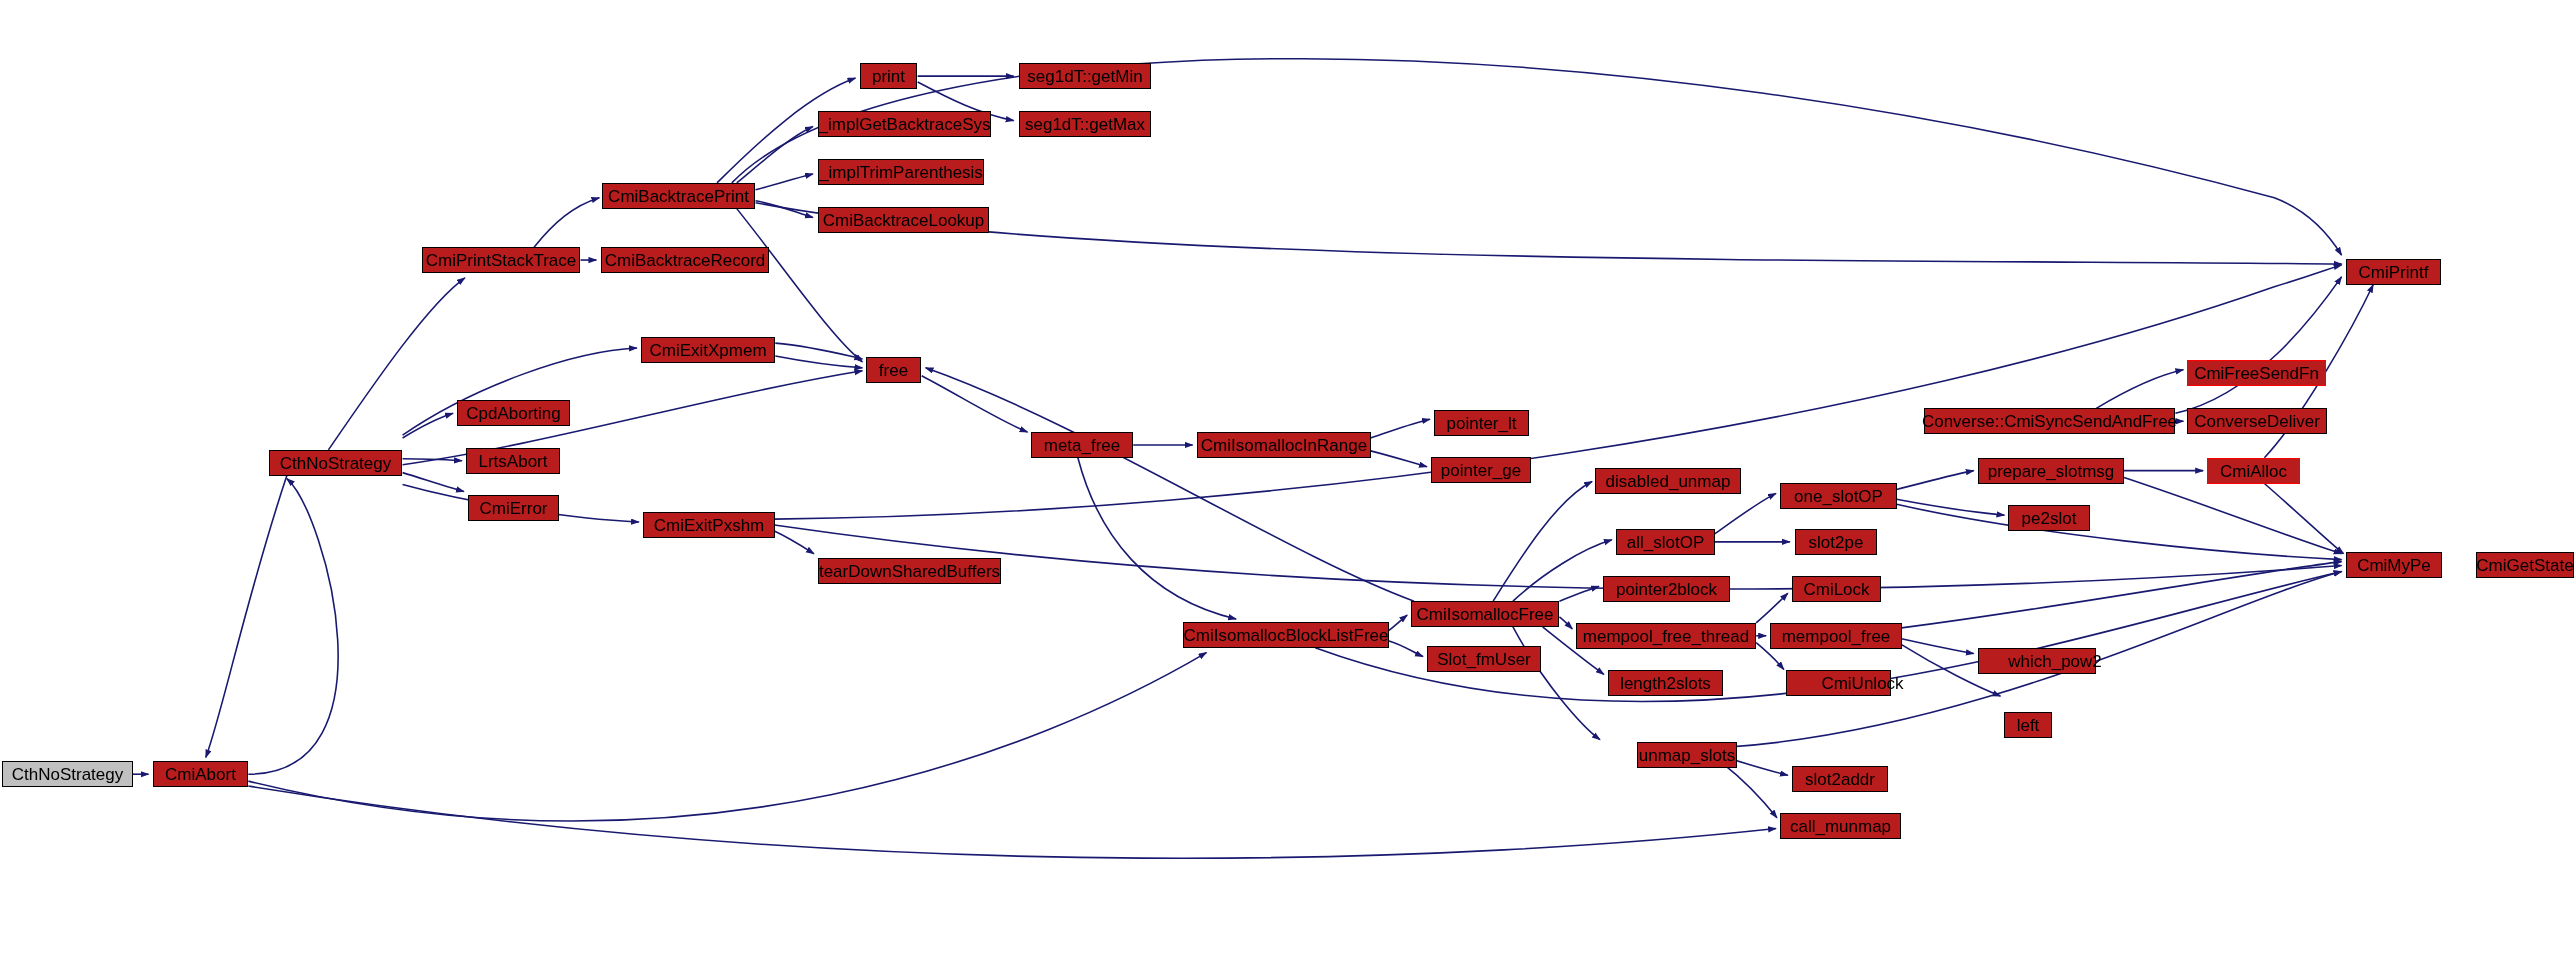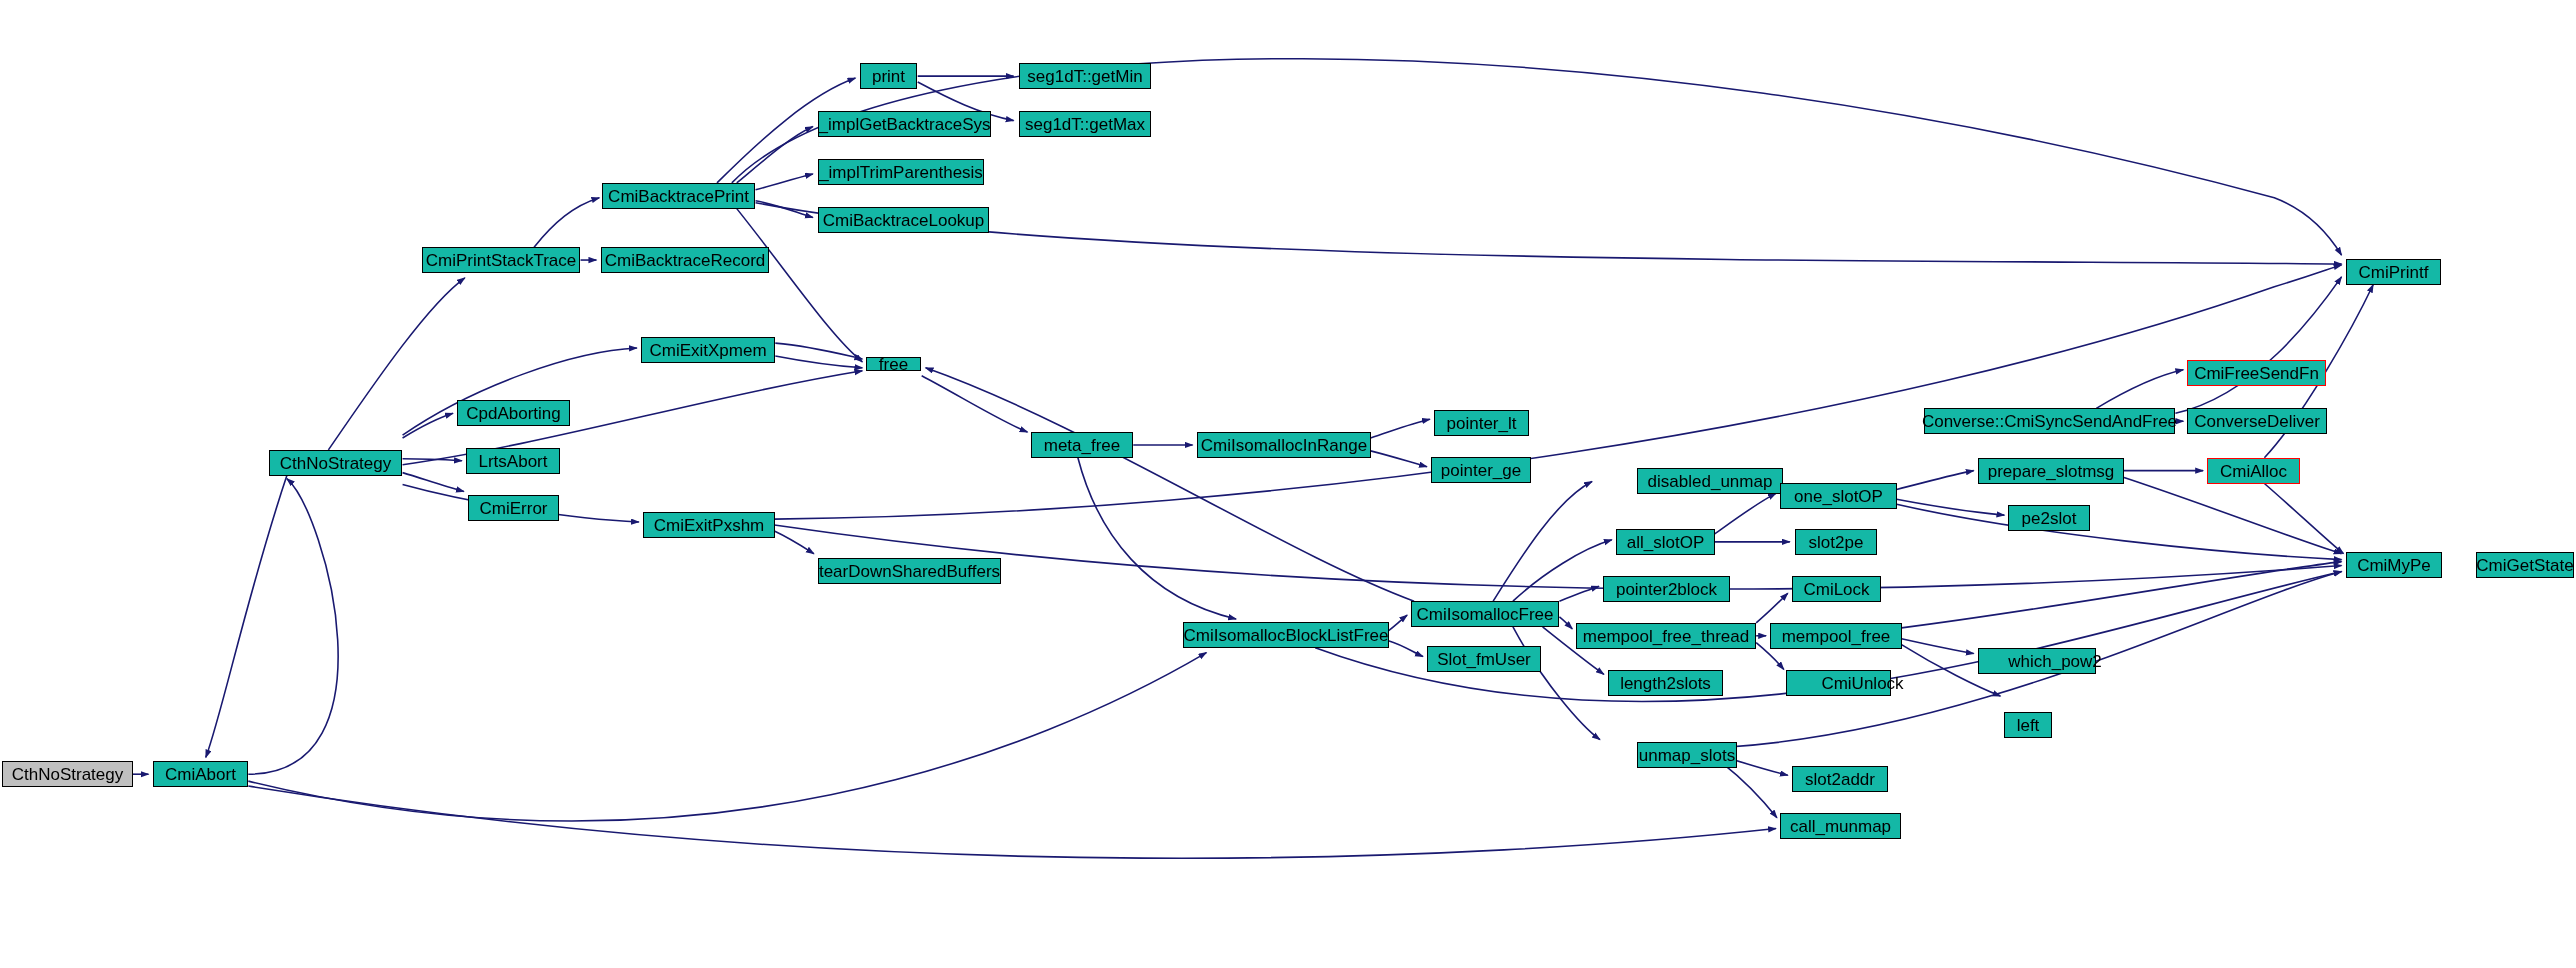--- a/index.html
+++ b/index.html
@@ -1,19 +1,19 @@
 <!DOCTYPE html>
 <html><head>
 <meta charset="utf-8">
 <style>
   html,body{margin:0;padding:0;background:#ffffff;}
   body{font-family:"Liberation Sans", sans-serif;}
   #canvas{position:relative;width:2576px;height:968px;background:#ffffff;overflow:hidden;}
   svg#edges{position:absolute;left:0;top:0;width:2576px;height:968px;}
-  .node{position:absolute;box-sizing:border-box;border:1px solid #000000;background:#14b8a6;
+  .node{position:absolute;box-sizing:border-box;border:1px solid #000000;background:#b91c1c;
         display:flex;align-items:center;justify-content:center;
         font-size:17px;color:#000000;white-space:nowrap;line-height:1;letter-spacing:0px;}
   .node.root{background:#c0c0c0;border-color:#000000;}
   .node.hot{border-color:#ff0000;border-width:1px;}
   .nlabel{pointer-events:none;}
 </style>
 </head>
 <body>
 
 <div id="canvas">
@@ -122,21 +122,21 @@
     </div>
     <div class="node" style="left: 818px; top: 159px; width: 166px; height: 26px;">
       <span class="nlabel">_implTrimParenthesis</span>
     </div>
     <div class="node" style="left: 818px; top: 207px; width: 171px; height: 26px;">
       <span class="nlabel">CmiBacktraceLookup</span>
     </div>
     <div class="node" style="left: 641px; top: 337px; width: 134px; height: 26px;">
       <span class="nlabel">CmiExitXpmem</span>
     </div>
-    <div class="node" style="left: 866px; top: 357px; width: 55px; height: 14px;">
+    <div class="node" style="left: 866px; top: 357px; width: 55px; height: 26px;">
       <span class="nlabel">free</span>
     </div>
     <div class="node" style="left: 457px; top: 400px; width: 113px; height: 26px;">
       <span class="nlabel">CpdAborting</span>
     </div>
     <div class="node" style="left: 466px; top: 448px; width: 94px; height: 26px;">
       <span class="nlabel">LrtsAbort</span>
     </div>
     <div class="node" style="left: 468px; top: 495px; width: 91px; height: 26px;">
       <span class="nlabel">CmiError</span>
@@ -161,21 +161,21 @@
     </div>
     <div class="node" style="left: 1183px; top: 622px; width: 206px; height: 26px;">
       <span class="nlabel">CmiIsomallocBlockListFree</span>
     </div>
     <div class="node" style="left: 1411px; top: 601px; width: 148px; height: 26px;">
       <span class="nlabel">CmiIsomallocFree</span>
     </div>
     <div class="node" style="left: 1427px; top: 646px; width: 114px; height: 26px;">
       <span class="nlabel">Slot_fmUser</span>
     </div>
-    <div class="node" style="left: 1637px; top: 468px; width: 146px; height: 26px;">
+    <div class="node" style="left: 1595px; top: 468px; width: 146px; height: 26px;">
       <span class="nlabel">disabled_unmap</span>
     </div>
     <div class="node" style="left: 1616px; top: 529px; width: 99px; height: 26px;">
       <span class="nlabel">all_slotOP</span>
     </div>
     <div class="node" style="left: 1603px; top: 576px; width: 127px; height: 26px;">
       <span class="nlabel">pointer2block</span>
     </div>
     <div class="node" style="left: 1576px; top: 623px; width: 180px; height: 26px;">
       <span class="nlabel">mempool_free_thread</span>

